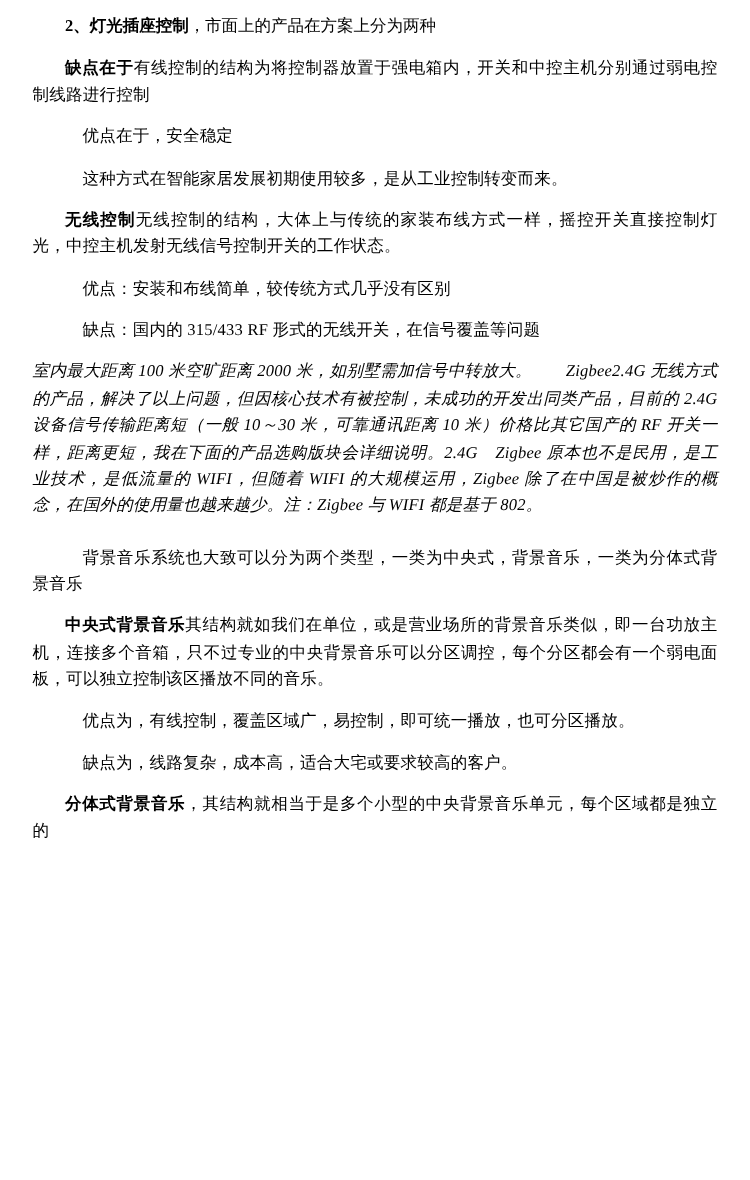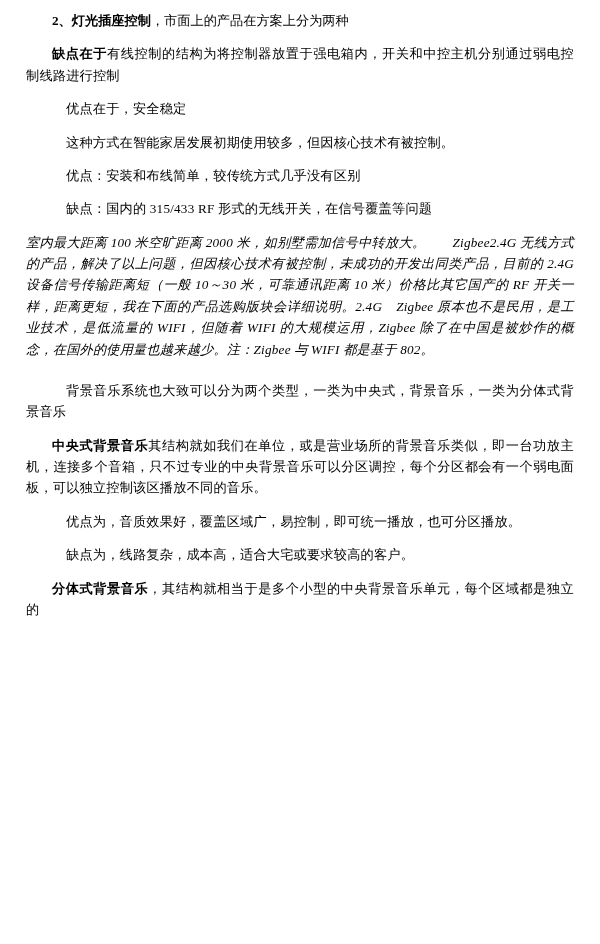--- a/index.html
+++ b/index.html
@@ -59,24 +59,27 @@
   <p class="para indent-1 block-justify">
     <span class="bold">缺点在于</span><span>有线控制的结构为将控制器放置于强电箱内，开关和中控主机分别通过弱电控制线路进行控制</span>
   </p>
 
   <p class="para indent-2">
     <span>优点在于，安全稳定</span>
   </p>
 
 
   <p class="para indent-2">
-    <span>这种方式在智能家居发展初期使用较多，但因核心技术有被控制。</span>
+    <span>这种方式在智能家居发展初期使用较多，是从工业控制转变而来。</span>
   </p>
 
 
+  <p class="para indent-1 block-justify">
+    <span class="bold">无线控制</span><span>无线控制的结构，大体上与传统的家装布线方式一样，摇控开关直接控制灯光，中控主机发射无线信号控制开关的工作状态。</span>
+  </p>
 
   <p class="para indent-2">
     <span>优点：安装和布线简单，较传统方式几乎没有区别</span>
   </p>
 
   <p class="para indent-2">
     <span>缺点：国内的 315/433 RF 形式的无线开关，在信号覆盖等问题</span>
   </p>
 
   <p class="para indent-0 block-justify gap-lg">
@@ -86,21 +89,21 @@
 
   <p class="para indent-2 block-justify">
     <span>背景音乐系统也大致可以分为两个类型，一类为中央式，背景音乐，一类为分体式背景音乐</span>
   </p>
 
   <p class="para indent-1 block-justify">
     <span class="bold">中央式背景音乐</span><span>其结构就如我们在单位，或是营业场所的背景音乐类似，即一台功放主机，连接多个音箱，只不过专业的中央背景音乐可以分区调控，每个分区都会有一个弱电面板，可以独立控制该区播放不同的音乐。</span>
   </p>
 
   <p class="para indent-2">
-    <span>优点为，音质效果好，覆盖区域广，易控制，即可统一播放，也可分区播放。</span>
+    <span>优点为，有线控制，覆盖区域广，易控制，即可统一播放，也可分区播放。</span>
   </p>
 
   <p class="para indent-2">
     <span>缺点为，线路复杂，成本高，适合大宅或要求较高的客户。</span>
   </p>
 
   <p class="para indent-1 block-justify">
     <span class="bold">分体式背景音乐</span><span>，其结构就相当于是多个小型的中央背景音乐单元，每个区域都是独立的</span>
   </p>
 

